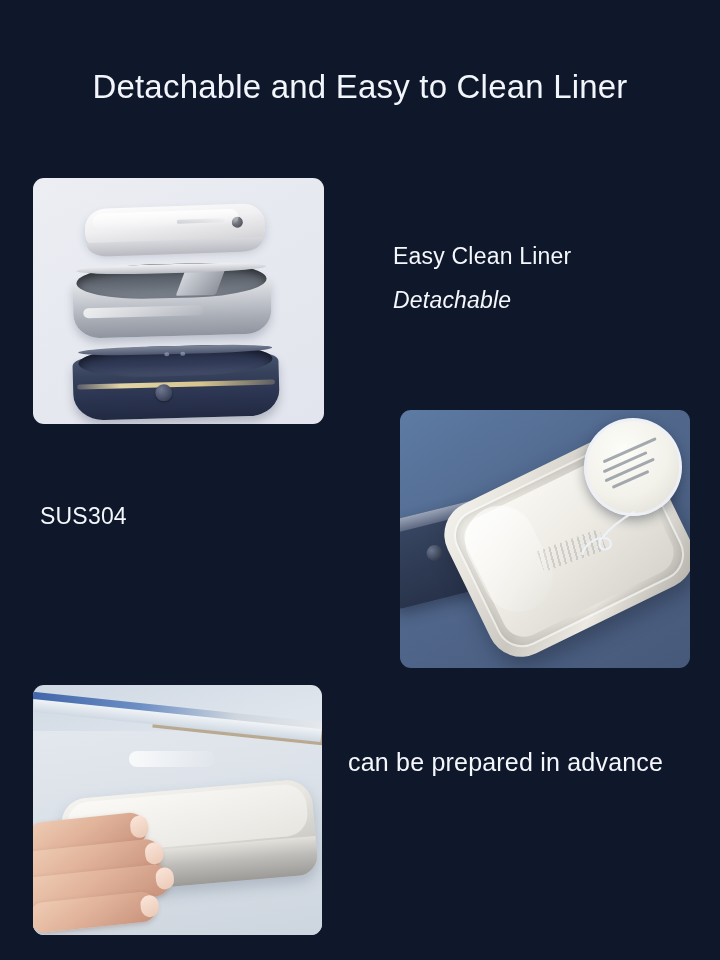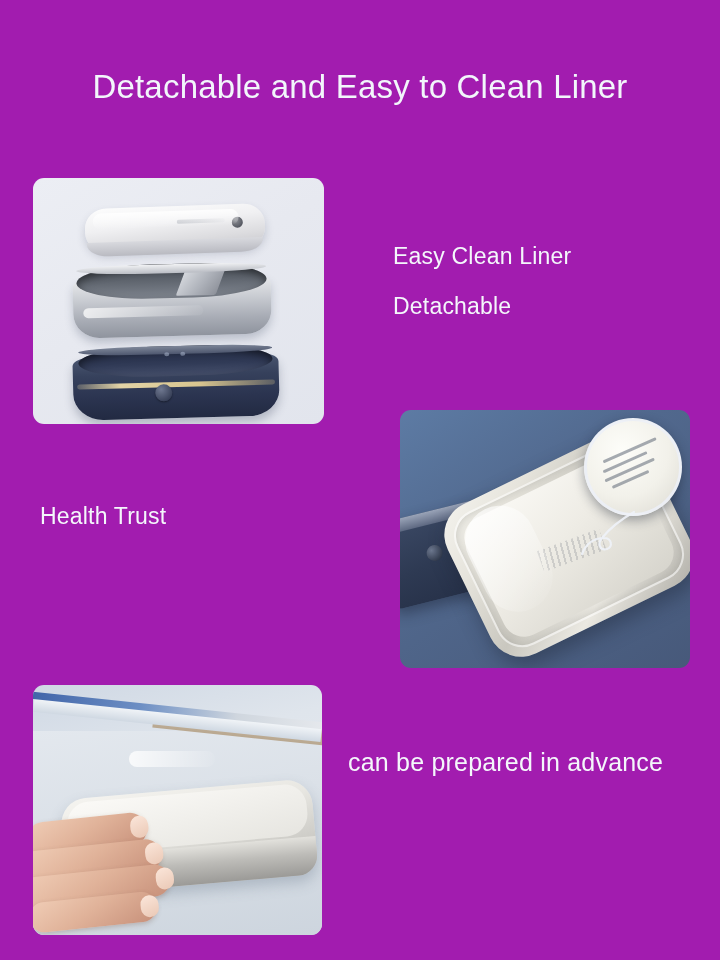--- a/index.html
+++ b/index.html
@@ -4,21 +4,21 @@
 <title>Lunch Box Product Feature Page</title>
 <style>
   * { margin:0; padding:0; box-sizing:border-box; }
   html, body {
     width:720px; height:960px;
     font-family:"Liberation Sans", sans-serif;
   }
   #page {
     position:relative;
     width:720px; height:960px;
-    background:#a21caf;
+    background:#0f172a;
     overflow:hidden;
   }
 
   
   .headline {
     position:absolute;
     left:0; top:68px;
     width:720px;
     text-align:center;
     font-size:33px;
@@ -30,21 +30,21 @@
 
   
   .copy-line {
     font-size:23px;
     font-weight:400;
     color:#f4f7fb;
     letter-spacing:0.2px;
     white-space:nowrap;
   }
   #copy-right-top { position:absolute; left:393px; top:243px; }
-  #copy-right-top .copy-line + .copy-line { margin-top:23px; }
+  #copy-right-top .copy-line + .copy-line { margin-top:17px;font-style:italic; }
 
   #copy-left-mid { position:absolute; left:40px; top:503px; }
   #copy-left-mid .copy-line + .copy-line { margin-top:23px; }
 
   #copy-bottom-right { position:absolute; left:348px; top:748px; }
   #copy-bottom-right .copy-line { font-size:25px; }
   #copy-bottom-right .copy-line + .copy-line { margin-top:26px; }
 
   
   .panel {
@@ -344,21 +344,21 @@
       <div class="ex-base-knob"></div>
     </div>
   </div>
 
   <div id="copy-right-top">
     <div class="copy-line">Easy Clean Liner</div>
     <div class="copy-line">Detachable</div>
   </div>
 
   <div id="copy-left-mid">
-    <div class="copy-line">Health Trust</div>
+    <div class="copy-line">SUS304</div>
   </div>
 
   <div class="panel" id="panel-liner-lift">
 
     <div class="ll-body">
       <div class="ll-body-rim"></div>
       <div class="ll-body-knob"></div>
     </div>
 
     <div class="ll-liner">

